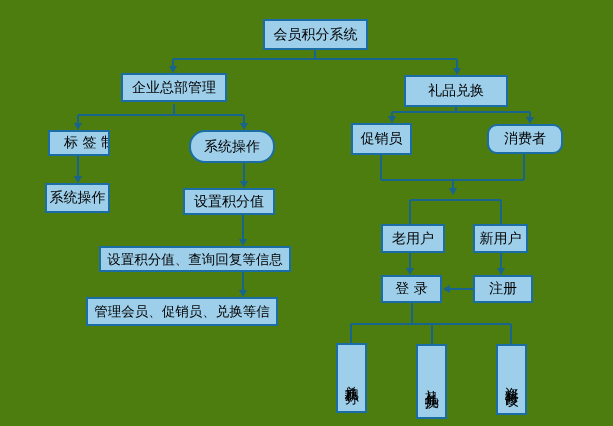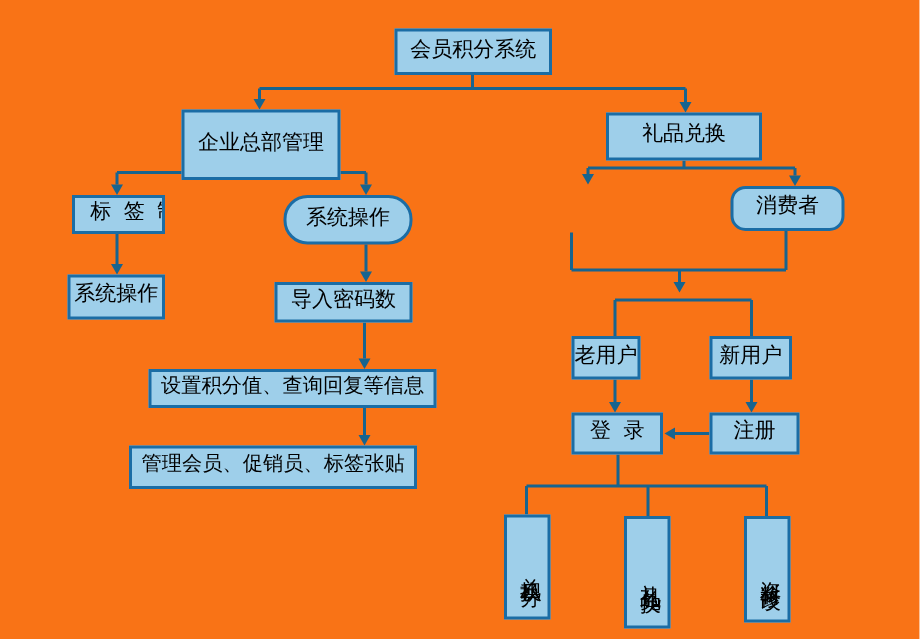--- a/index.html
+++ b/index.html
@@ -5,23 +5,22 @@
   html, body {
     margin: 0;
     padding: 0;
     background: #ffffff;
     font-family: "DejaVu Sans", sans-serif;
   }
   #canvas {
     position: relative;
     width: 613px;
     height: 426px;
-    background: #f97316;
+    background: #4d7c0f;
     overflow: hidden;
-    font-family: Liberation Mono, monospace;
   }
   #connectors {
     position: absolute;
     left: 0;
     top: 0;
     width: 613px;
     height: 426px;
     pointer-events: none;
   }
   .node {
@@ -92,30 +91,31 @@
       <path d="M388,116 h8 l-4,7 z"></path>
       <path d="M526,117 h8 l-4,7 z"></path>
       <path d="M449,188 h8 l-4,7 z"></path>
       <path d="M406,268 h8 l-4,7 z"></path>
       <path d="M497,268 h8 l-4,7 z"></path>
       <path d="M450,285 v8 l-7,-4 z"></path>
     </g>
   </svg>
 
   <div class="node" style="left:263px; top:19px;  width:105px; height:31px;">会员积分系统</div>
-  <div class="node" style="left:121px; top:73px;  width:106px; height:47px;">企业总部管理</div>
+  <div class="node" style="left:121px; top:73px;  width:106px; height:29px;">企业总部管理</div>
   <div class="node" style="left:48px;  top:130px; width:62px;  height:26px;padding-left:21px;">标 签 制</div>
   <div class="node" style="left:45px;  top:183px; width:65px;  height:30px;">系统操作</div>
   <div class="node" style="left:189px; top:130px; width:86px;  height:33px;border-radius:16px;">系统操作</div>
-  <div class="node" style="left:183px; top:188px; width:92px;  height:27px;">导入密码数</div>
+  <div class="node" style="left:183px; top:188px; width:92px;  height:27px;">设置积分值</div>
   <div class="node wide" style="left:86px; top:246px; width:192px; height:26px;margin-left:13px;">设置积分值、查询回复等信息</div>
-  <div class="node wide" style="left:86px; top:297px; width:192px; height:29px;">管理会员、促销员、标签张贴</div>
+  <div class="node wide" style="left:86px; top:297px; width:192px; height:29px;">管理会员、促销员、兑换等信</div>
   <div class="node" style="left:404px; top:75px;  width:104px; height:32px;">礼品兑换</div>
+  <div class="node" style="left:351px; top:123px; width:61px;  height:32px;">促销员</div>
   <div class="node" style="left:487px; top:124px; width:76px;  height:30px;border-radius:10px;">消费者</div>
-  <div class="node" style="left:381px; top:224px; width:46px;  height:29px;">老用户</div>
+  <div class="node" style="left:381px; top:224px; width:64px;  height:29px;">老用户</div>
   <div class="node" style="left:473px; top:224px; width:55px;  height:29px;">新用户</div>
   <div class="node" style="left:381px; top:275px; width:61px;  height:28px;">登 录</div>
   <div class="node" style="left:473px; top:275px; width:60px;  height:28px;">注册</div>
   <div class="node vertical" style="left:336px; top:343px; width:31px; height:70px;">兑换积分</div>
   <div class="node vertical" style="left:416px; top:344px; width:31px; height:75px;">礼品兑换</div>
   <div class="node vertical" style="left:496px; top:344px; width:31px; height:71px;">资料修改</div>
 
 </div>
 
 </body></html>

